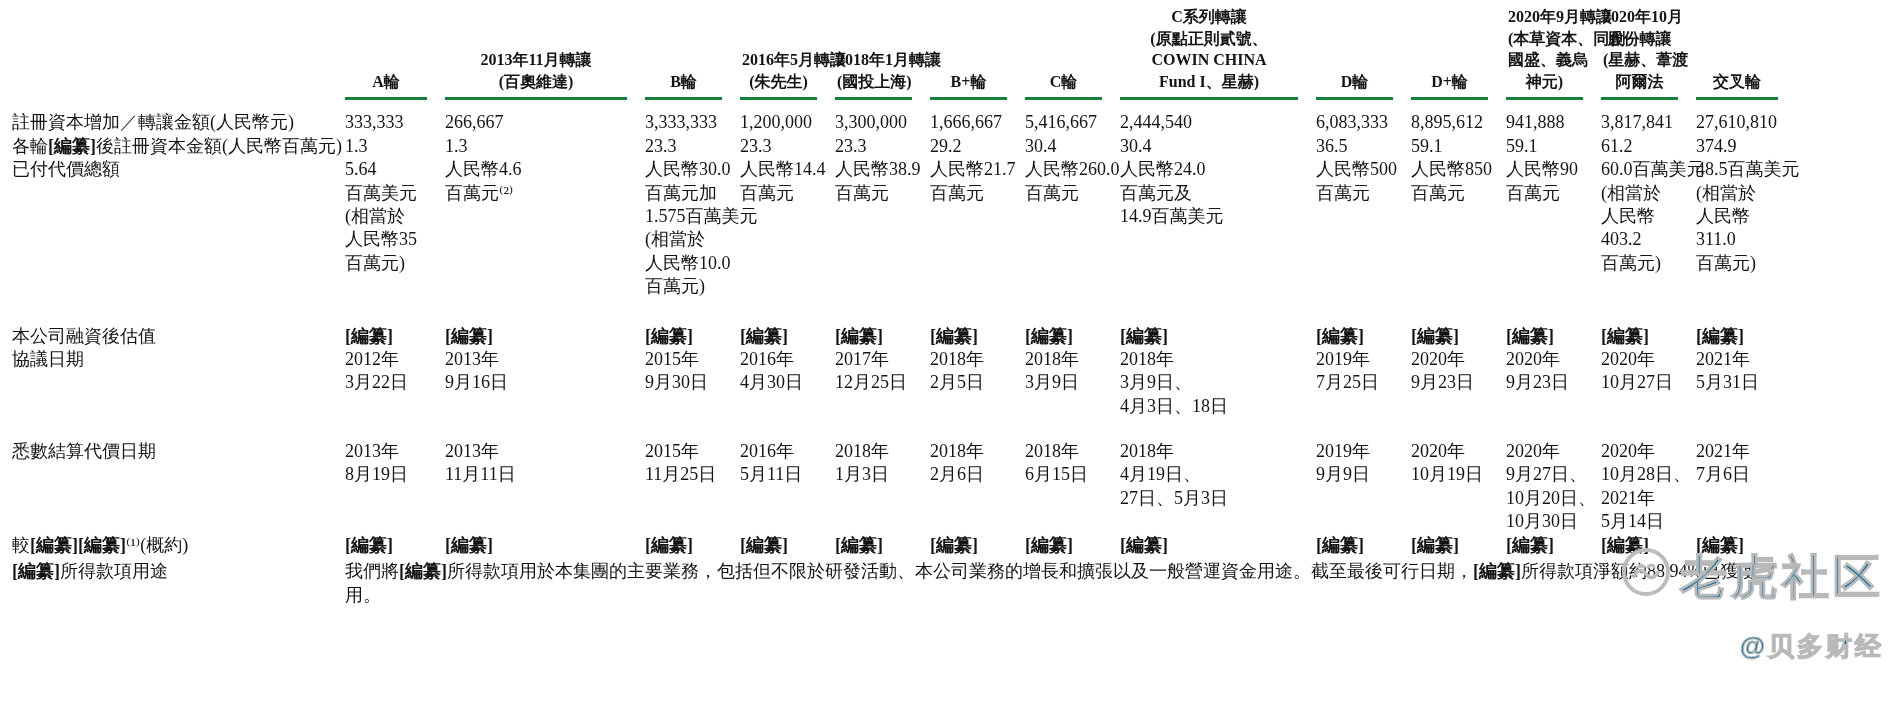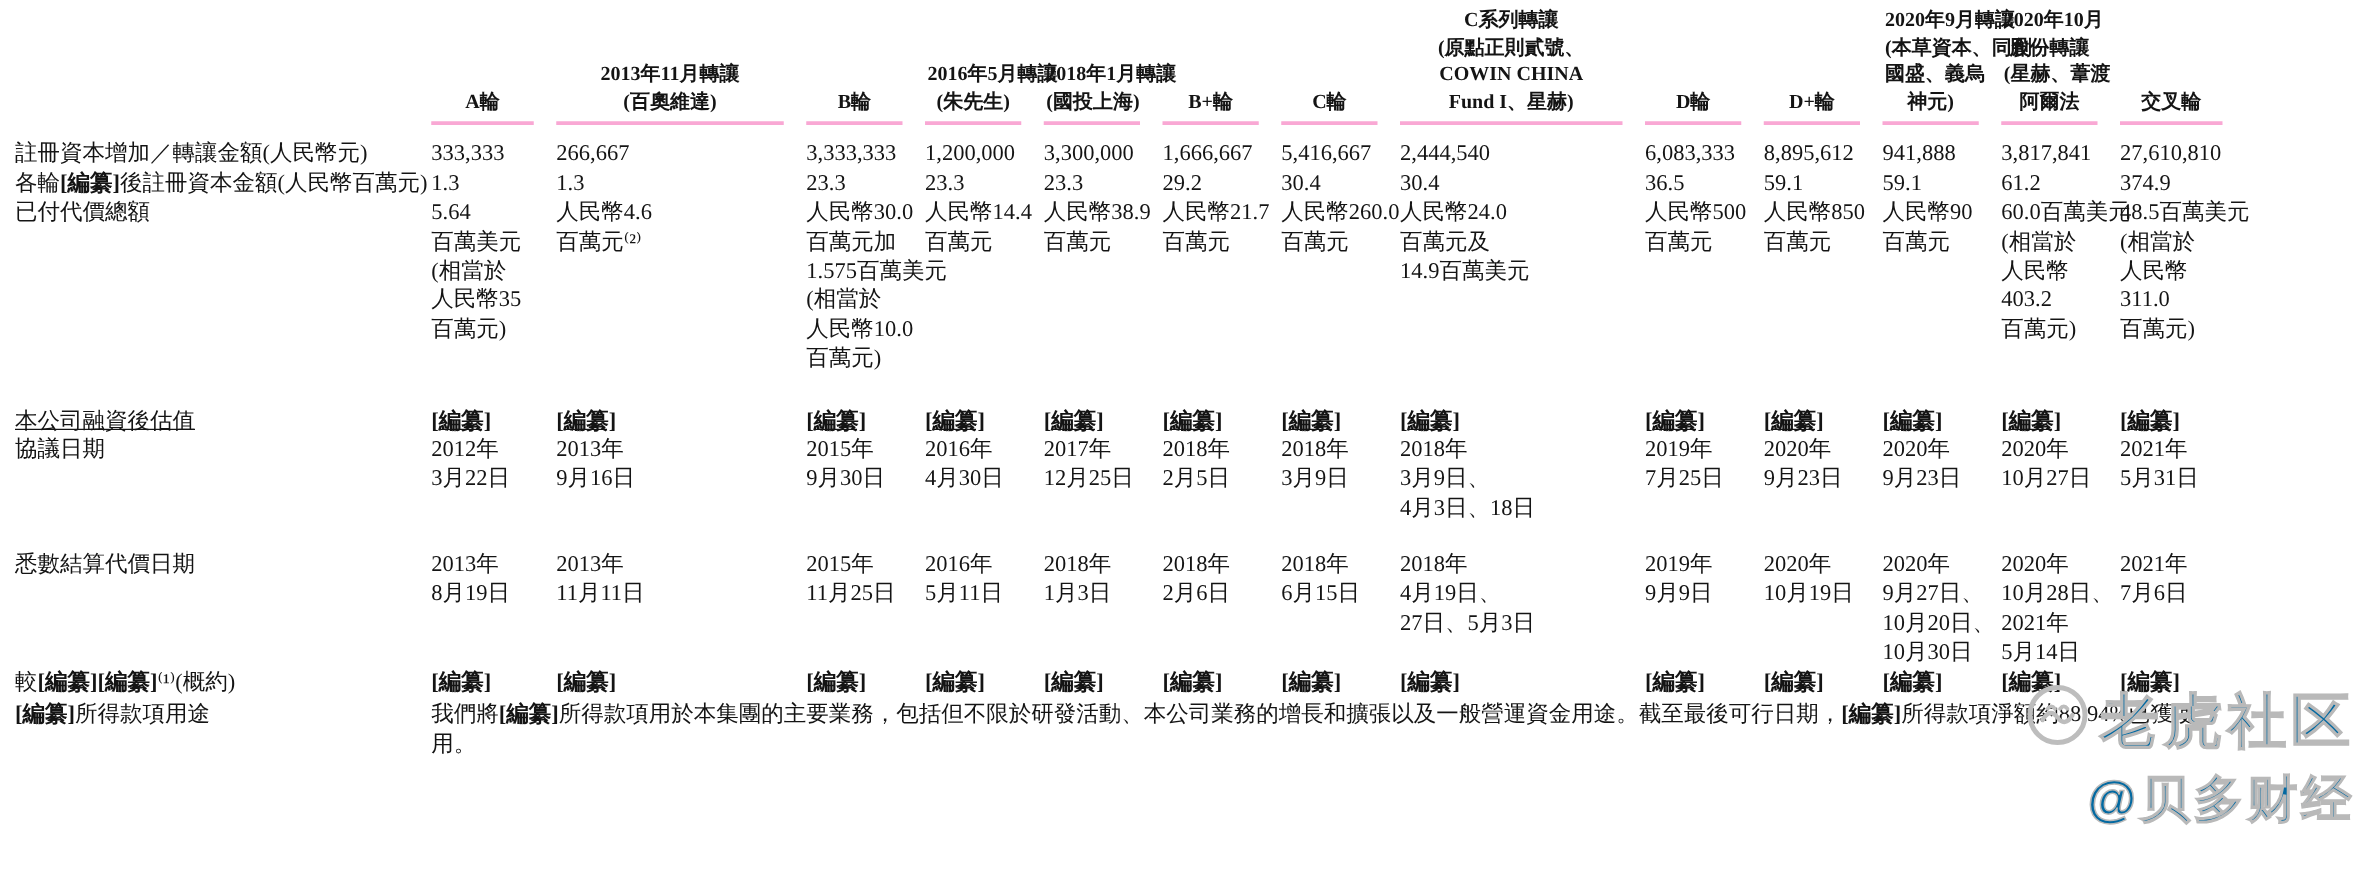--- a/index.html
+++ b/index.html
@@ -9,42 +9,42 @@
     color:#141414;
   }
   table.cap{
     border-collapse:collapse;table-layout:fixed;
     margin:6px 0 0 10px;width:1786px;
     font-size:18px;line-height:1.3;
   }
   th,td{padding:0 10px 0 0;vertical-align:top;text-align:left;font-weight:normal;}
   th{vertical-align:bottom;}
   th .hd{
-    border-bottom:3px solid #f9a8d4;
+    border-bottom:3px solid #15803d;
     padding:0 2px 5px 2px;margin-right:8px;
     text-align:center;font-weight:bold;font-size:16px;line-height:1.35;
     white-space:pre;
   }
   th.corner .hd{border-bottom:none;}
   td.lbl{white-space:nowrap;padding-left:2px;}
   td.c{white-space:pre;}
   td.note-text{white-space:normal;}
   tr.sp-sm > td{padding-top:11px;}
   tr.sp-md > td{padding-top:22px;}
-  tr.sp-lg > td{padding-top:26px;text-decoration:underline;}
+  tr.sp-lg > td{padding-top:26px;}
   tr.note > td{padding-top:3px;line-height:1.32;}
   b{font-weight:bold;}
   .watermark{
     position:absolute;right:6px;top:546px;width:300px;
     text-align:right;pointer-events:none;
     color:#0369a1;-webkit-text-stroke:1.2px #b9b9b9;
     font-weight:bold;font-family:Liberation Sans, sans-serif;
   }
   .wm-row1{font-size:47px;letter-spacing:4px;display:flex;align-items:center;justify-content:flex-end;gap:8px;}
-  .wm-row2{font-size:40px;letter-spacing:3px;margin-top:3px;}
+  .wm-row2{font-size:26px;letter-spacing:3px;margin-top:20px;}
 </style>
 </head>
 <body>
 
 <table class="cap">
   <colgroup>
     <col style="width:335px">
       <col style="width:100px">
       <col style="width:200px">
       <col style="width:95px">

